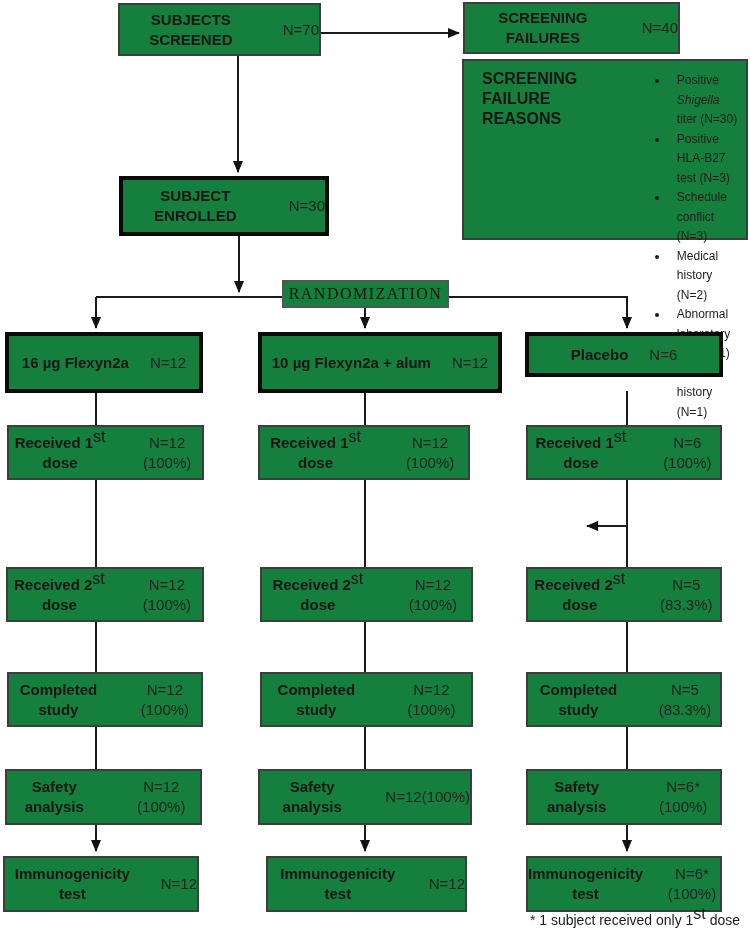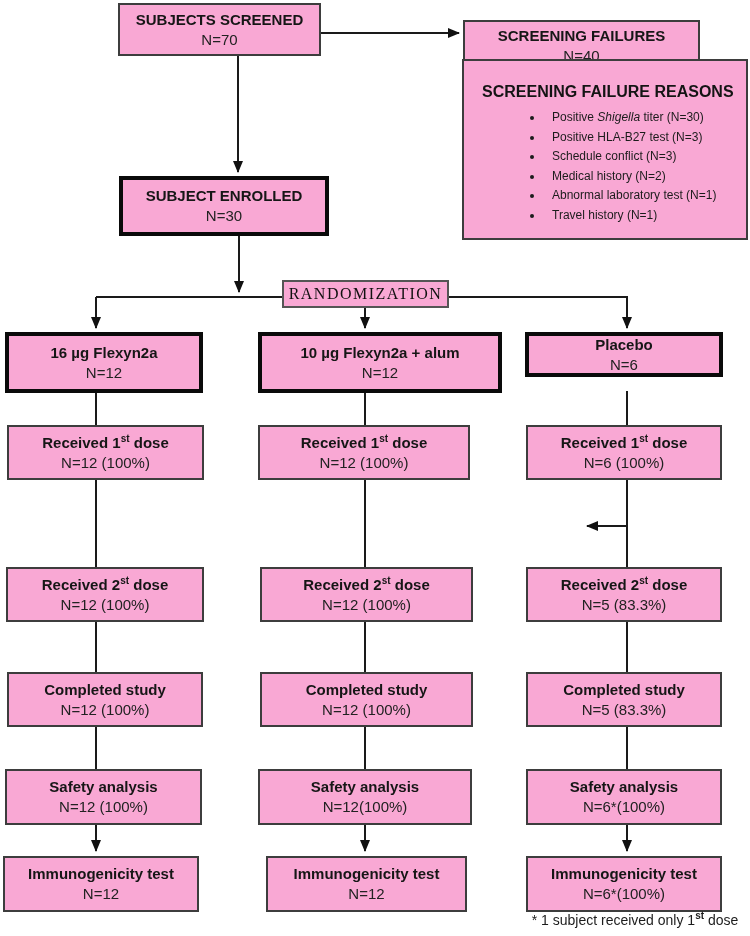--- a/index.html
+++ b/index.html
@@ -1,27 +1,27 @@
 <!DOCTYPE html>
 <html><head>
 <meta charset="utf-8">
 <style>
   html,body{margin:0;padding:0;background:#ffffff;}
   .page{position:relative;width:750px;height:936px;background:#ffffff;overflow:hidden;
         font-family:"Liberation Sans", sans-serif;color:#111;}
   svg.wires{position:absolute;left:0;top:0;pointer-events:none;}
-  .box{position:absolute;box-sizing:border-box;background:#f9a8d4;
-       display:flex;flex-direction:column;align-items:center;justify-content:center;
-       text-align:center;line-height:20px;font-size:15px;}
+  .box{position:absolute;box-sizing:border-box;background:#15803d;
+       display:flex;flex-direction:row;align-items:center;justify-content:center;
+       text-align:center;line-height:20px;font-size:15px;gap:21px;}
   .thin{border:2px solid #3d3d3d;}
   .thick{border:4px solid #0a0a0a;}
   .l1{font-weight:bold;color:#161616;}
   .l2{font-weight:normal;color:#222;}
   .plain .l1{font-weight:normal;}
-  sup{font-size:10px;line-height:0;vertical-align:super;font-weight:bold;}
+  sup{font-size:16px;line-height:0;vertical-align:super;font-weight:normal;}
   .rand{font-family:"Liberation Serif", serif;font-size:16px;letter-spacing:1.5px;
         font-weight:normal;border:2px solid #555;text-align:center;}
   .reasons{justify-content:center;align-items:stretch;text-align:left;padding:8px 6px 0 18px;}
   .reasons-title{font-weight:bold;font-size:16px;margin:0 0 4px 0;color:#141414;}
   .reasons ul{margin:2px 0 0 0;padding:0 0 0 62px;list-style:disc;}
   .reasons li{font-size:12px;line-height:19.5px;padding-left:8px;color:#1c1c1c;}
   .footnote{position:absolute;left:524px;top:911px;width:222px;font-size:14px;
             color:#1c1c1c;text-align:center;line-height:18px;}
   i{font-style:italic;}
 </style>
@@ -72,21 +72,21 @@
 
       <line x1="627" y1="526" x2="587" y2="526" marker-end="url(#arr)"></line>
     </g>
   </svg>
 
   <div class="box thin" style="left:118px;top:3px;width:203px;height:53px">
     <div class="l1">SUBJECTS SCREENED</div>
     <div class="l2">N=70</div>
   </div>
 
-  <div class="box thin" style="left:463px;top:20px;width:237px;height:52px">
+  <div class="box thin" style="left:463px;top:2px;width:217px;height:52px">
     <div class="l1">SCREENING FAILURES</div>
     <div class="l2">N=40</div>
   </div>
 
   <div class="box thin reasons" style="left:462px;top:59px;width:286px;height:181px">
     <div class="reasons-title">SCREENING FAILURE REASONS</div>
     <ul>
       <li><span>Positive </span><i>Shigella</i><span> titer (N=30)</span></li>
       <li><span>Positive HLA-B27 test (N=3)</span><i></i><span></span></li>
       <li><span>Schedule conflict (N=3)</span><i></i><span></span></li>

